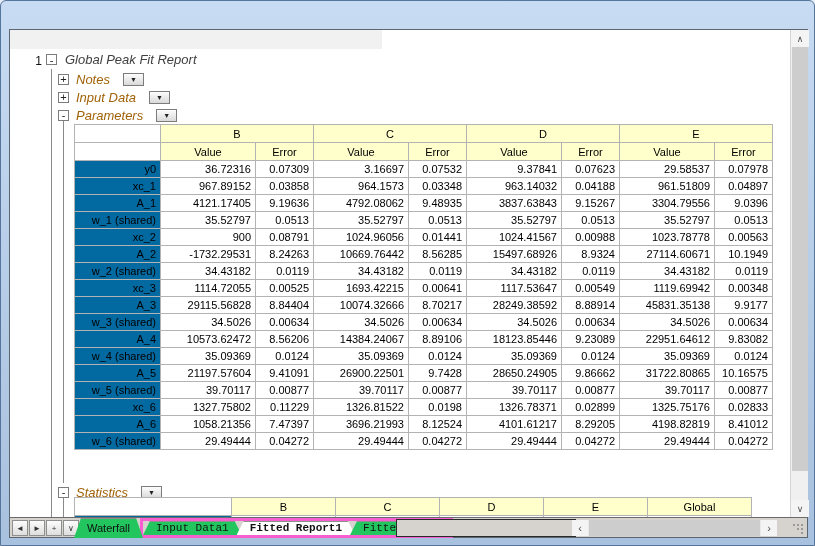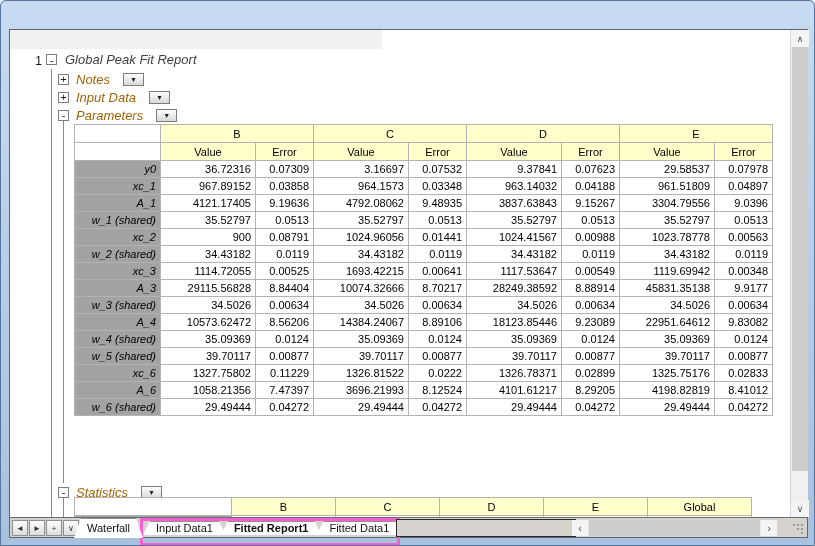--- a/index.html
+++ b/index.html
@@ -54,41 +54,41 @@
   
   table { border-collapse:collapse; table-layout:fixed; font-size:11px; color:#000; background:#fff; }
   .params-table-wrap { position:absolute; left:64px; top:94px; }
   .stats-table-wrap { position:absolute; left:64px; top:467px; height:20px; overflow:hidden; }
   td,th { border:1px solid #b3b3b3; height:17px; padding:0 4px; overflow:hidden; white-space:nowrap; font-weight:normal; }
   thead th { height:18px; }
   table { border:1px solid #5e5e5e; }
   .yellow { background:#ffffcc; }
   .center { text-align:center; }
   .num { text-align:right; }
-  .rowlabel { background:#a3a3a3; text-align:right;font-style:italic; }
+  .rowlabel { background:#0369a1; text-align:right; }
   .corner { background:#ffffff; }
 
   
   .vscroll { position:absolute; left:780px; top:0; width:18px; height:487px; background:#f0f0f0; border-left:1px solid #d5d5d5; }
   .scroll-btn { position:absolute; left:0; width:18px; height:17px; background:#f4f4f4;
     display:flex; align-items:center; justify-content:center; font-size:9px; color:#505050; cursor:pointer; }
   .vscroll .up { top:0; } .vscroll .down { bottom:0; }
   .vthumb { position:absolute; left:1px; top:17px; width:16px; height:424px; background:#cdcdcd; cursor:pointer; }
 
   
   .tabbar { position:absolute; left:0; top:487px; width:797px; height:20px; background:#d6d3ce; border-top:1px solid #6b6b6b; }
   .nav-btns { position:absolute; left:2px; top:2px; display:flex; gap:1px; }
   .nav-btn { width:16px; height:16px; border:1px solid #8f8f8f; background:linear-gradient(180deg,#fcfcfc,#dedede);
     display:flex; align-items:center; justify-content:center; font-size:8px; color:#333; cursor:pointer; }
   .tabstrip { position:absolute; left:64px; top:0; display:flex; align-items:stretch; height:20px; }
   .tab { padding:0 13px; font-size:11px; color:#111; display:flex; align-items:center;
-    background:#ffffff; clip-path:polygon(7px 0, calc(100% - 7px) 0, 100% 100%, 0 100%);
+    background:#22c55e; clip-path:polygon(7px 0, calc(100% - 7px) 0, 100% 100%, 0 100%);
     box-shadow:inset 0 1px 0 #8f8f8f; margin-right:-5px; cursor:pointer; white-space:nowrap; }
   .tab.active { background:#ffffff; font-weight:bold; }
-  .hl-group { display:flex; border:3px solid #f75fd0; height:28px; margin-left:2px; }
+  .hl-group { display:flex; border:3px solid #f75fd0; height:20px; margin-left:2px;font-family:Liberation Mono, monospace; }
   .hl-group .tab { height:14px; }
   .after-box { position:absolute; left:386px; top:1px; width:180px; height:18px; border:1px solid #2a2a2a; background:#d6d3ce; }
   .hscroll { position:absolute; left:562px; top:2px; width:205px; height:16px; background:#e9e9e9; display:flex; }
   .h-btn { width:16px; height:16px; background:#f4f4f4; display:flex; align-items:center; justify-content:center;
     font-size:11px; color:#505050; cursor:pointer; flex:0 0 auto; }
   .hthumb { flex:1; background:#cdcdcd; margin:0 1px; cursor:pointer; }
   .grip { position:absolute; right:4px; top:6px; width:10px; height:10px; }
   .grip::before { content:""; position:absolute; width:2px; height:2px; background:#9a9a9a;
     box-shadow:4px 0 0 #9a9a9a, 8px 0 0 #9a9a9a, 4px 4px 0 #9a9a9a, 8px 4px 0 #9a9a9a, 8px 8px 0 #9a9a9a; left:0; top:0; }
 </style>
@@ -221,20 +221,31 @@
                 <td class="num">900</td>
                 <td class="num">0.08791</td>
                 <td class="num">1024.96056</td>
                 <td class="num">0.01441</td>
                 <td class="num">1024.41567</td>
                 <td class="num">0.00988</td>
                 <td class="num">1023.78778</td>
                 <td class="num">0.00563</td>
               </tr>
               <tr>
+                <td class="rowlabel">A_2</td>
+                <td class="num">-1732.29531</td>
+                <td class="num">8.24263</td>
+                <td class="num">10669.76442</td>
+                <td class="num">8.56285</td>
+                <td class="num">15497.68926</td>
+                <td class="num">8.9324</td>
+                <td class="num">27114.60671</td>
+                <td class="num">10.1949</td>
+              </tr>
+              <tr>
                 <td class="rowlabel">w_2 (shared)</td>
                 <td class="num">34.43182</td>
                 <td class="num">0.0119</td>
                 <td class="num">34.43182</td>
                 <td class="num">0.0119</td>
                 <td class="num">34.43182</td>
                 <td class="num">0.0119</td>
                 <td class="num">34.43182</td>
                 <td class="num">0.0119</td>
               </tr>
@@ -287,36 +298,47 @@
                 <td class="num">35.09369</td>
                 <td class="num">0.0124</td>
                 <td class="num">35.09369</td>
                 <td class="num">0.0124</td>
                 <td class="num">35.09369</td>
                 <td class="num">0.0124</td>
                 <td class="num">35.09369</td>
                 <td class="num">0.0124</td>
               </tr>
               <tr>
+                <td class="rowlabel">A_5</td>
+                <td class="num">21197.57604</td>
+                <td class="num">9.41091</td>
+                <td class="num">26900.22501</td>
+                <td class="num">9.7428</td>
+                <td class="num">28650.24905</td>
+                <td class="num">9.86662</td>
+                <td class="num">31722.80865</td>
+                <td class="num">10.16575</td>
+              </tr>
+              <tr>
                 <td class="rowlabel">w_5 (shared)</td>
                 <td class="num">39.70117</td>
                 <td class="num">0.00877</td>
                 <td class="num">39.70117</td>
                 <td class="num">0.00877</td>
                 <td class="num">39.70117</td>
                 <td class="num">0.00877</td>
                 <td class="num">39.70117</td>
                 <td class="num">0.00877</td>
               </tr>
               <tr>
                 <td class="rowlabel">xc_6</td>
                 <td class="num">1327.75802</td>
                 <td class="num">0.11229</td>
                 <td class="num">1326.81522</td>
-                <td class="num">0.0222</td>
+                <td class="num">0.0198</td>
                 <td class="num">1326.78371</td>
                 <td class="num">0.02899</td>
                 <td class="num">1325.75176</td>
                 <td class="num">0.02833</td>
               </tr>
               <tr>
                 <td class="rowlabel">A_6</td>
                 <td class="num">1058.21356</td>
                 <td class="num">7.47397</td>
                 <td class="num">3696.21993</td>

